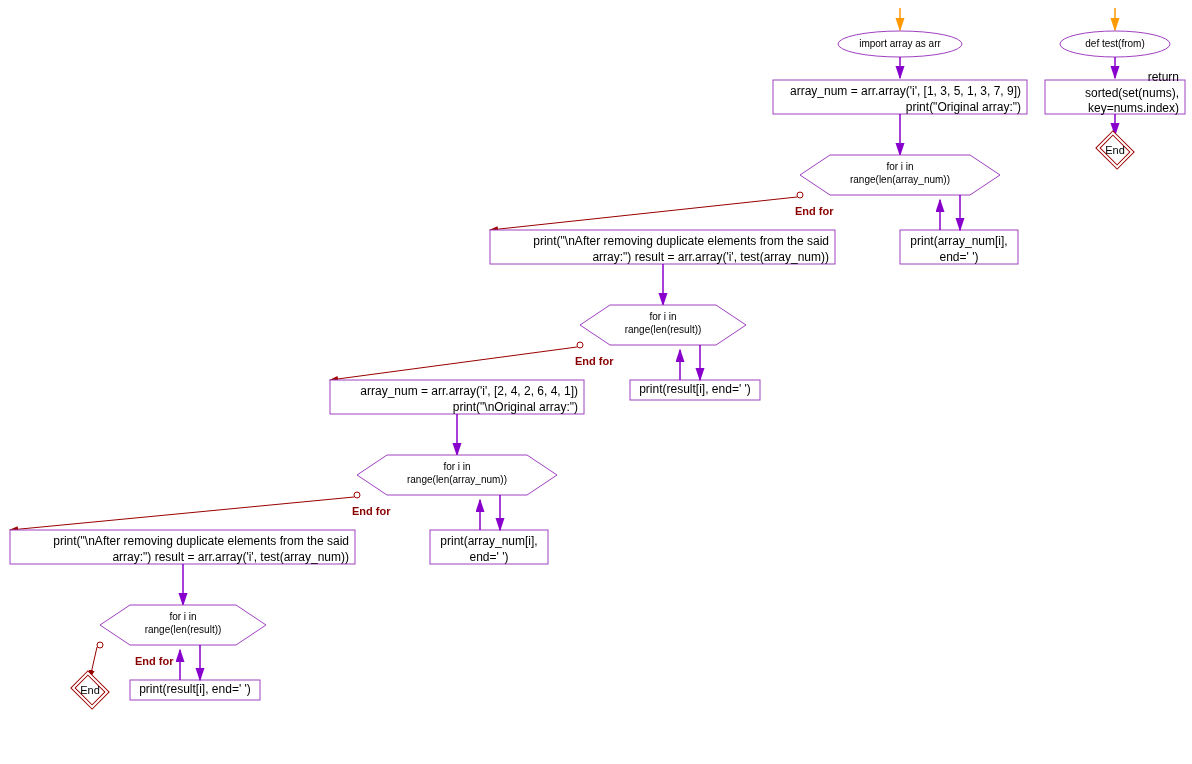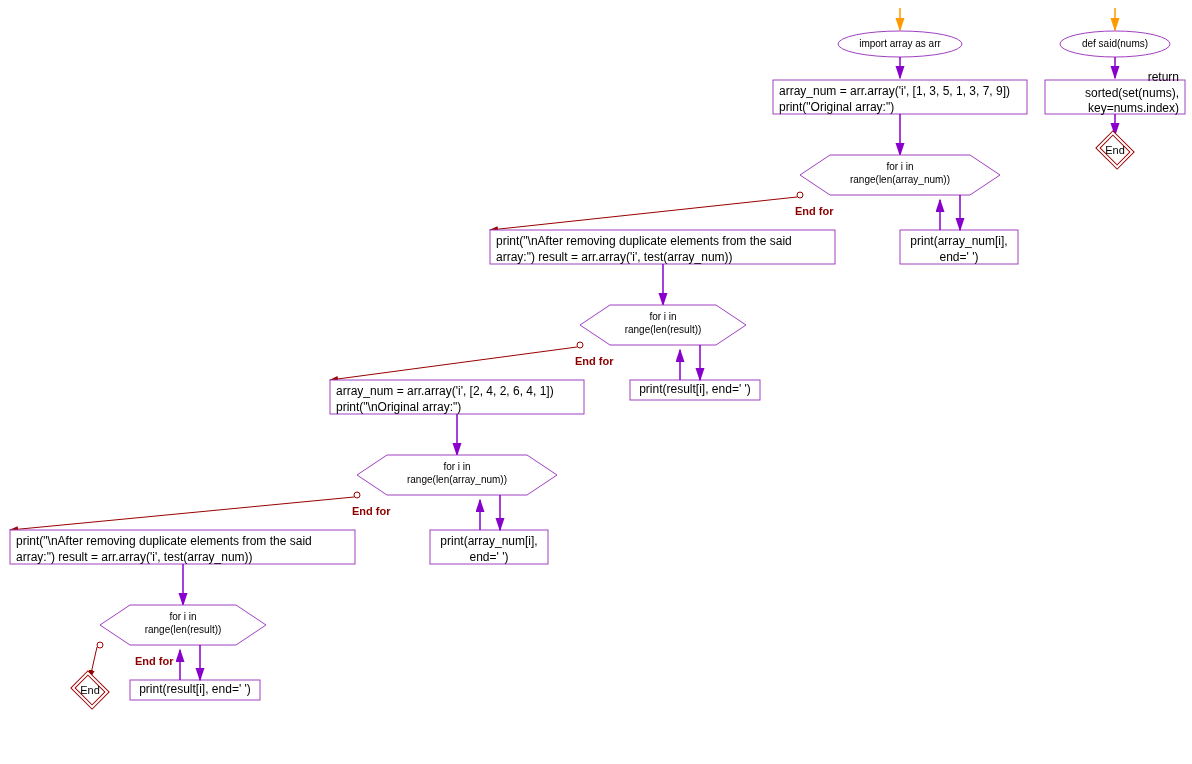--- a/index.html
+++ b/index.html
@@ -22,21 +22,21 @@
     font-size: 10px;
     color: #000;
     text-align: center;
     line-height: 1.3;
     white-space: pre-line;
   }
   .box-text {
     position: absolute;
     font-size: 12px;
     color: #000;
-    text-align: left;
+    text-align: right;
     line-height: 1.3;
     padding: 4px 6px;
   }
   .edge-label {
     position: absolute;
     font-size: 11px;
     color: #8b0000;
     font-weight: bold;
   }
 </style>
@@ -161,16 +161,16 @@
 <div class="box-text" style="left:10px; top:530px; width:333px;">print("\nAfter removing duplicate elements from the said array:")
 result = arr.array('i', test(array_num))</div>
 
 <div class="node-text" style="left:120px; top:610px; width:126px;">for i in
 range(len(result))</div>
 <div class="box-text" style="left:130px; top:680px; width:118px; text-align:center; padding:2px 6px;">print(result[i], end=' ')</div>
 <div class="edge-label" style="left:135px; top:655px;">End for</div>
 
 <div class="node-text" style="left:78px; top:683px; width:24px; font-size:11px;">End</div>
 
-<div class="node-text" style="left:1065px; top:37px; width:100px;">def said(nums)</div>
+<div class="node-text" style="left:1065px; top:37px; width:100px;">def test(from)</div>
 <div class="box-text" style="left:1045px; top:66px; width:128px; text-align:right;">return sorted(set(nums),
 key=nums.index)</div>
 <div class="node-text" style="left:1103px; top:143px; width:24px; font-size:11px;">End</div>
 
 </body></html>

